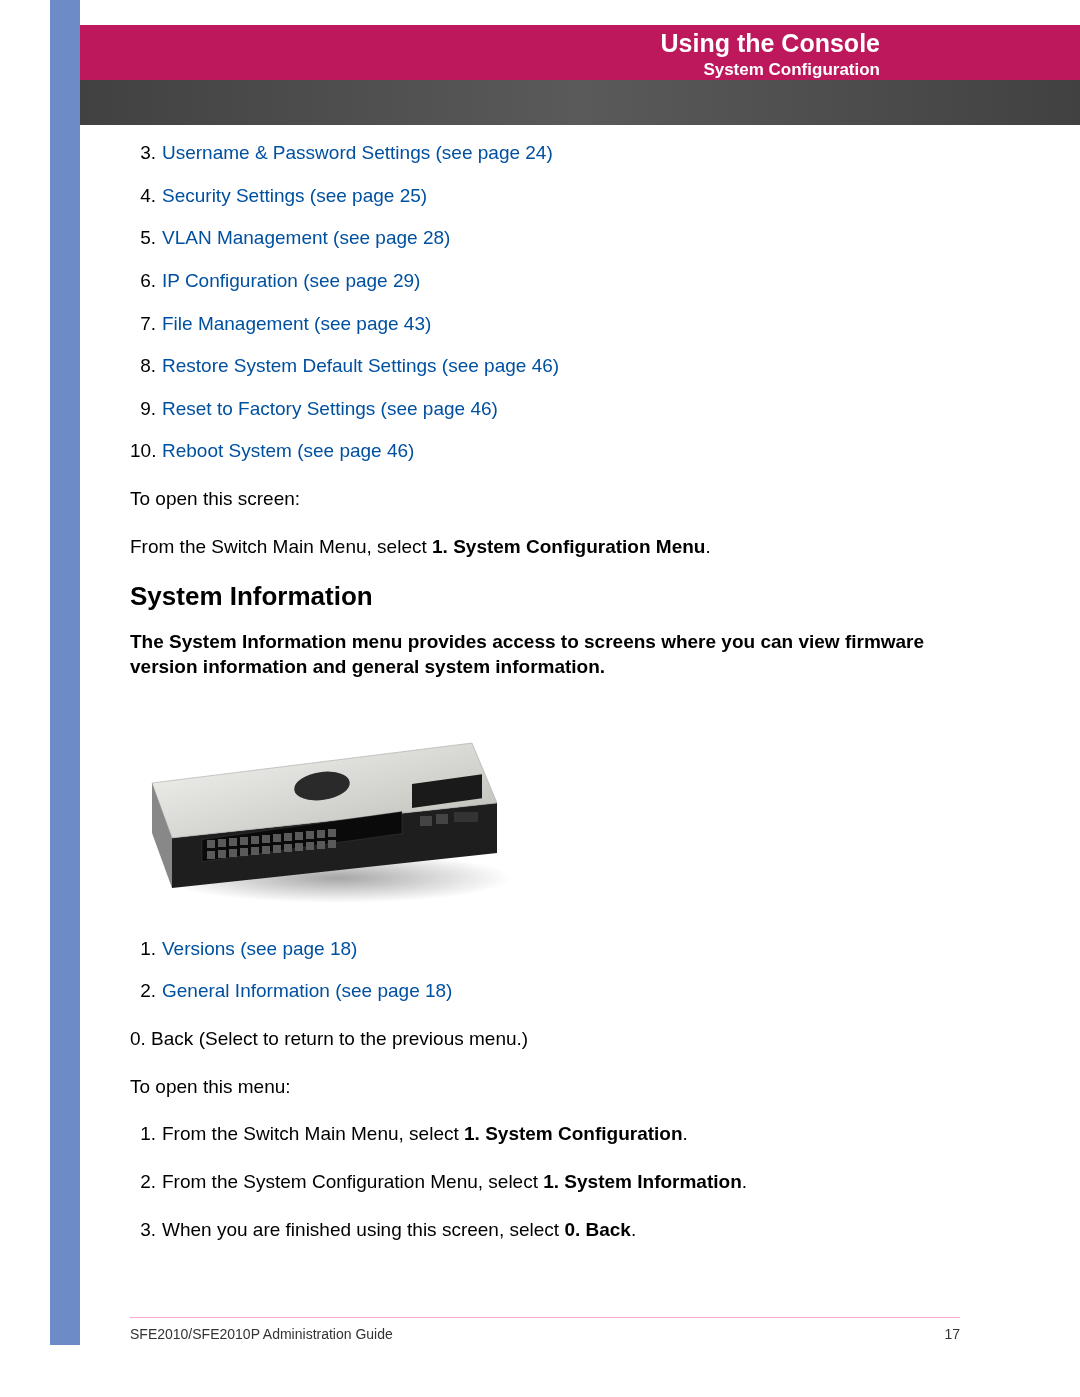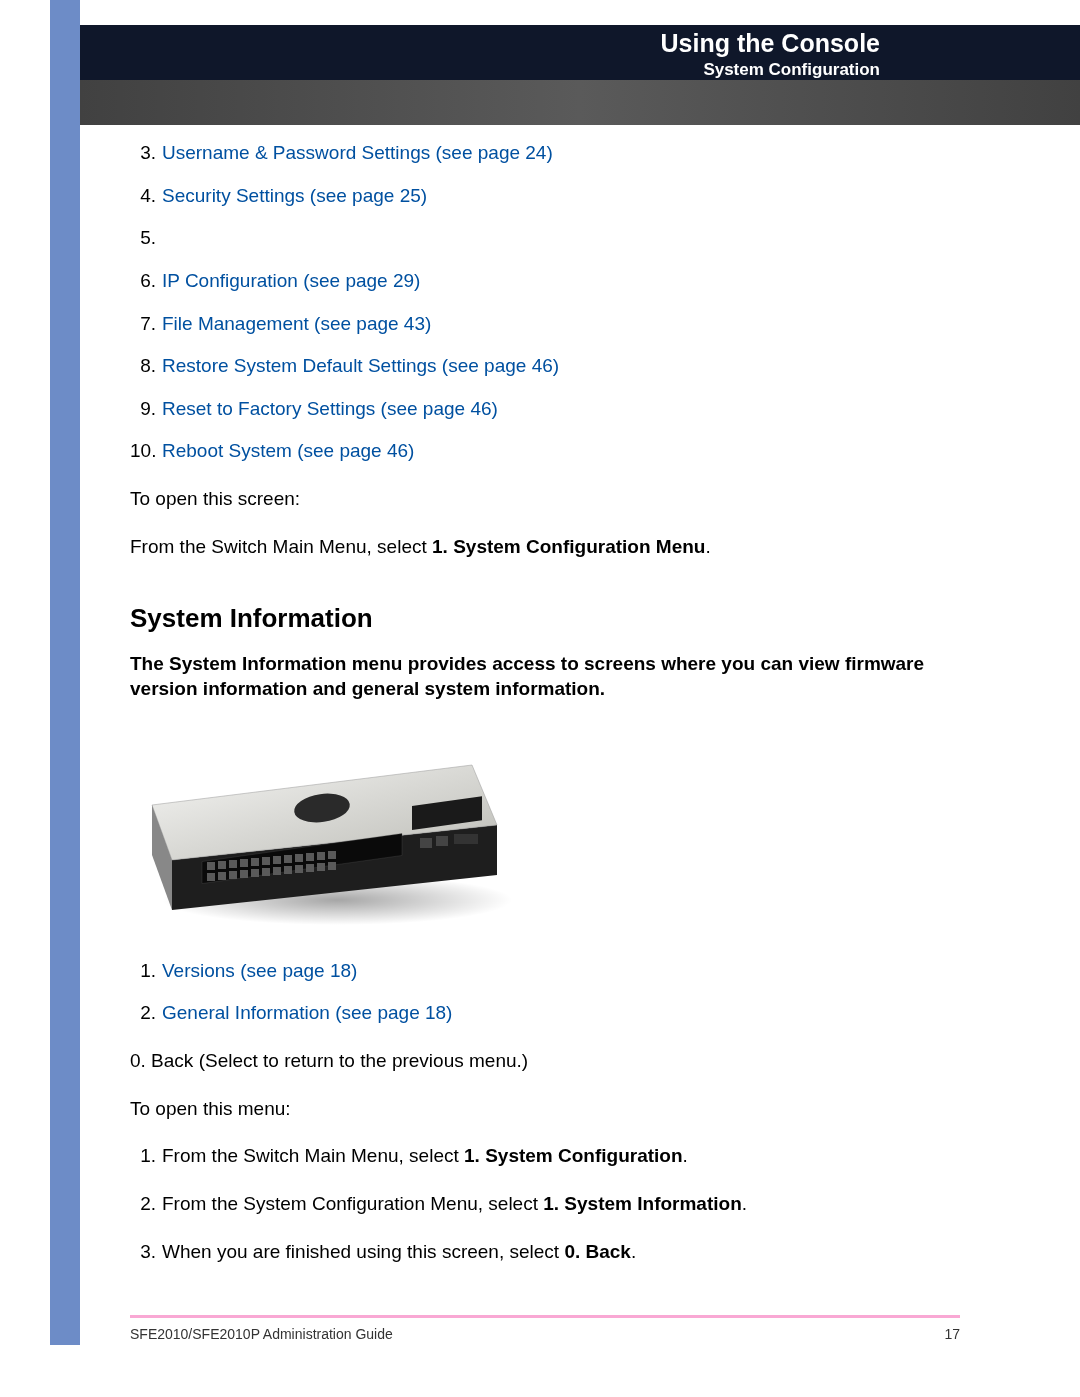--- a/index.html
+++ b/index.html
@@ -18,21 +18,21 @@
     width: 30px;
     height: 1345px;
     background: #6d8cc7;
   }
   .header-banner {
     position: absolute;
     left: 80px;
     right: 0;
     top: 25px;
     height: 55px;
-    background: #0f172a;
+    background: #be185d;
     text-align: right;
     padding-right: 200px;
     padding-top: 4px;
   }
   .header-title {
     color: #fff;
     font-weight: bold;
     font-size: 25px;
   }
   .header-sub {
@@ -69,42 +69,42 @@
     text-align: right;
     padding-right: 6px;
     color: #000;
     flex-shrink: 0;
   }
   .toc-link {
     color: #0050a0;
   }
   .back-line { margin-bottom: 22px; }
   .to-open { margin-bottom: 22px; font-family: Arial, sans-serif; }
-  .from-line { margin-bottom: 42px; }
+  .from-line { margin-bottom: 20px; }
   .from-line .altfont { font-family: Arial, sans-serif; }
   .section-h { font-size: 26px; font-weight: bold; margin-bottom: 14px; }
   .para { margin-bottom: 18px; font-weight: bold; }
   .altfont { font-family: Arial, sans-serif; }
   .switch-image {
     width: 380px;
     height: 210px;
     margin: 8px 0 28px 12px;
     position: relative;
   }
   .switch-image svg { width: 100%; height: 100%; }
   .list2 .toc-row { margin-bottom: 17px; }
   .steps .step-row { display:flex; margin-bottom: 22px; }
   .steps .step-num { width:32px; text-align:right; padding-right:6px; flex-shrink:0; }
   .bold { font-weight: bold; }
   .footer {
     position: absolute;
     left: 130px;
     bottom: 55px;
     width: 830px;
-    border-top: 3px solid #f9a8d4;
+    border-top: 1px solid #f9a8d4;
     padding-top: 8px;
     font-size: 14px;
     color: #333;
     display: flex;
     justify-content: space-between;
   }
 </style>
 </head>
 <body>
 
@@ -122,20 +122,21 @@
     <div class="toc-row">
         <span class="toc-num">3.</span>
         <span class="toc-link">Username &amp; Password Settings (see page 24)</span>
       </div>
     <div class="toc-row">
         <span class="toc-num">4.</span>
         <span class="toc-link">Security Settings (see page 25)</span>
       </div>
     <div class="toc-row">
         <span class="toc-num">5.</span>
+        <span class="toc-link">VLAN Management (see page 28)</span>
       </div>
     <div class="toc-row">
         <span class="toc-num">6.</span>
         <span class="toc-link">IP Configuration (see page 29)</span>
       </div>
     <div class="toc-row">
         <span class="toc-num">7.</span>
         <span class="toc-link">File Management (see page 43)</span>
       </div>
     <div class="toc-row">

